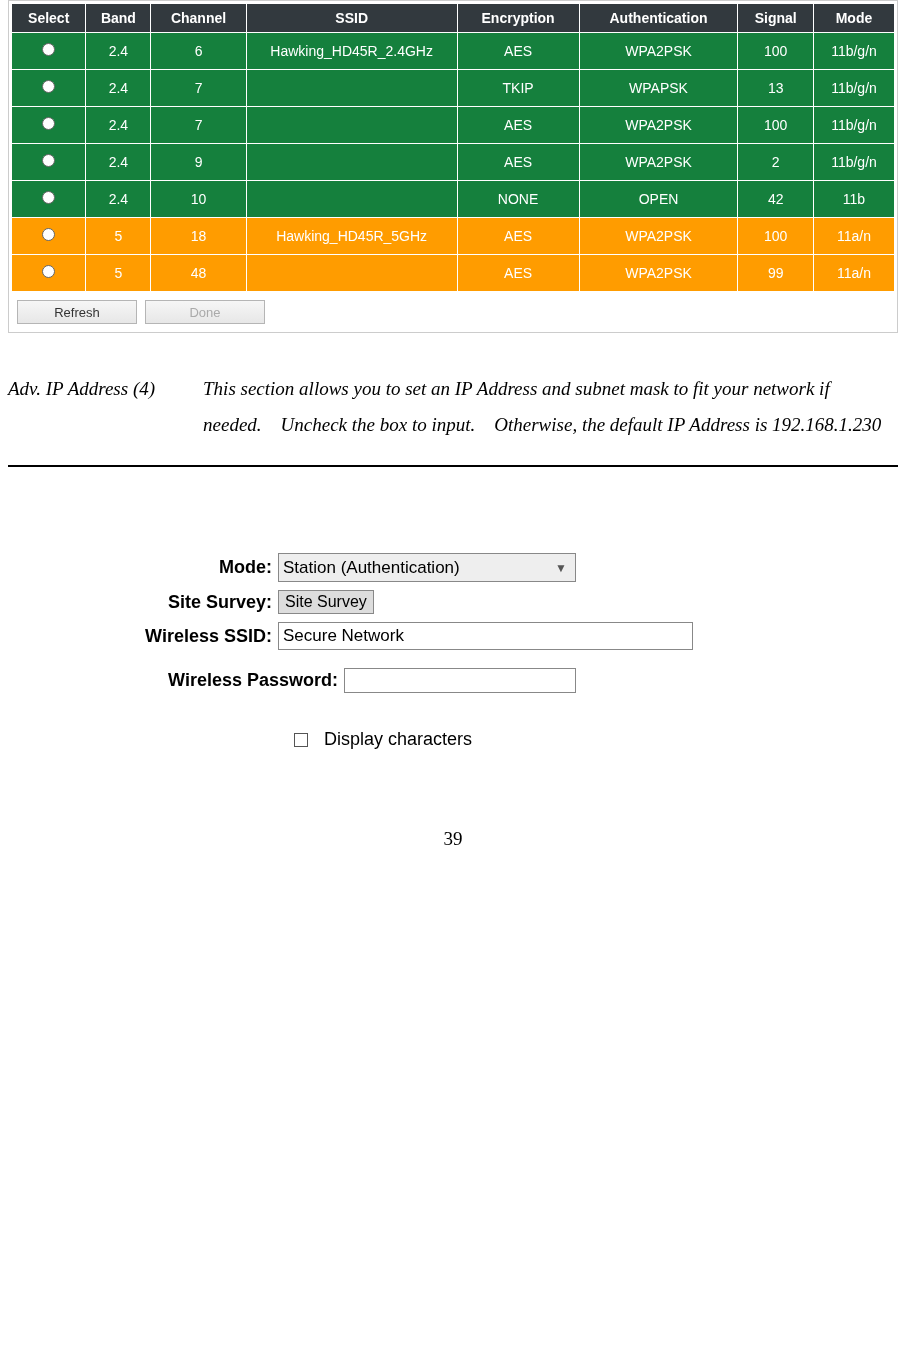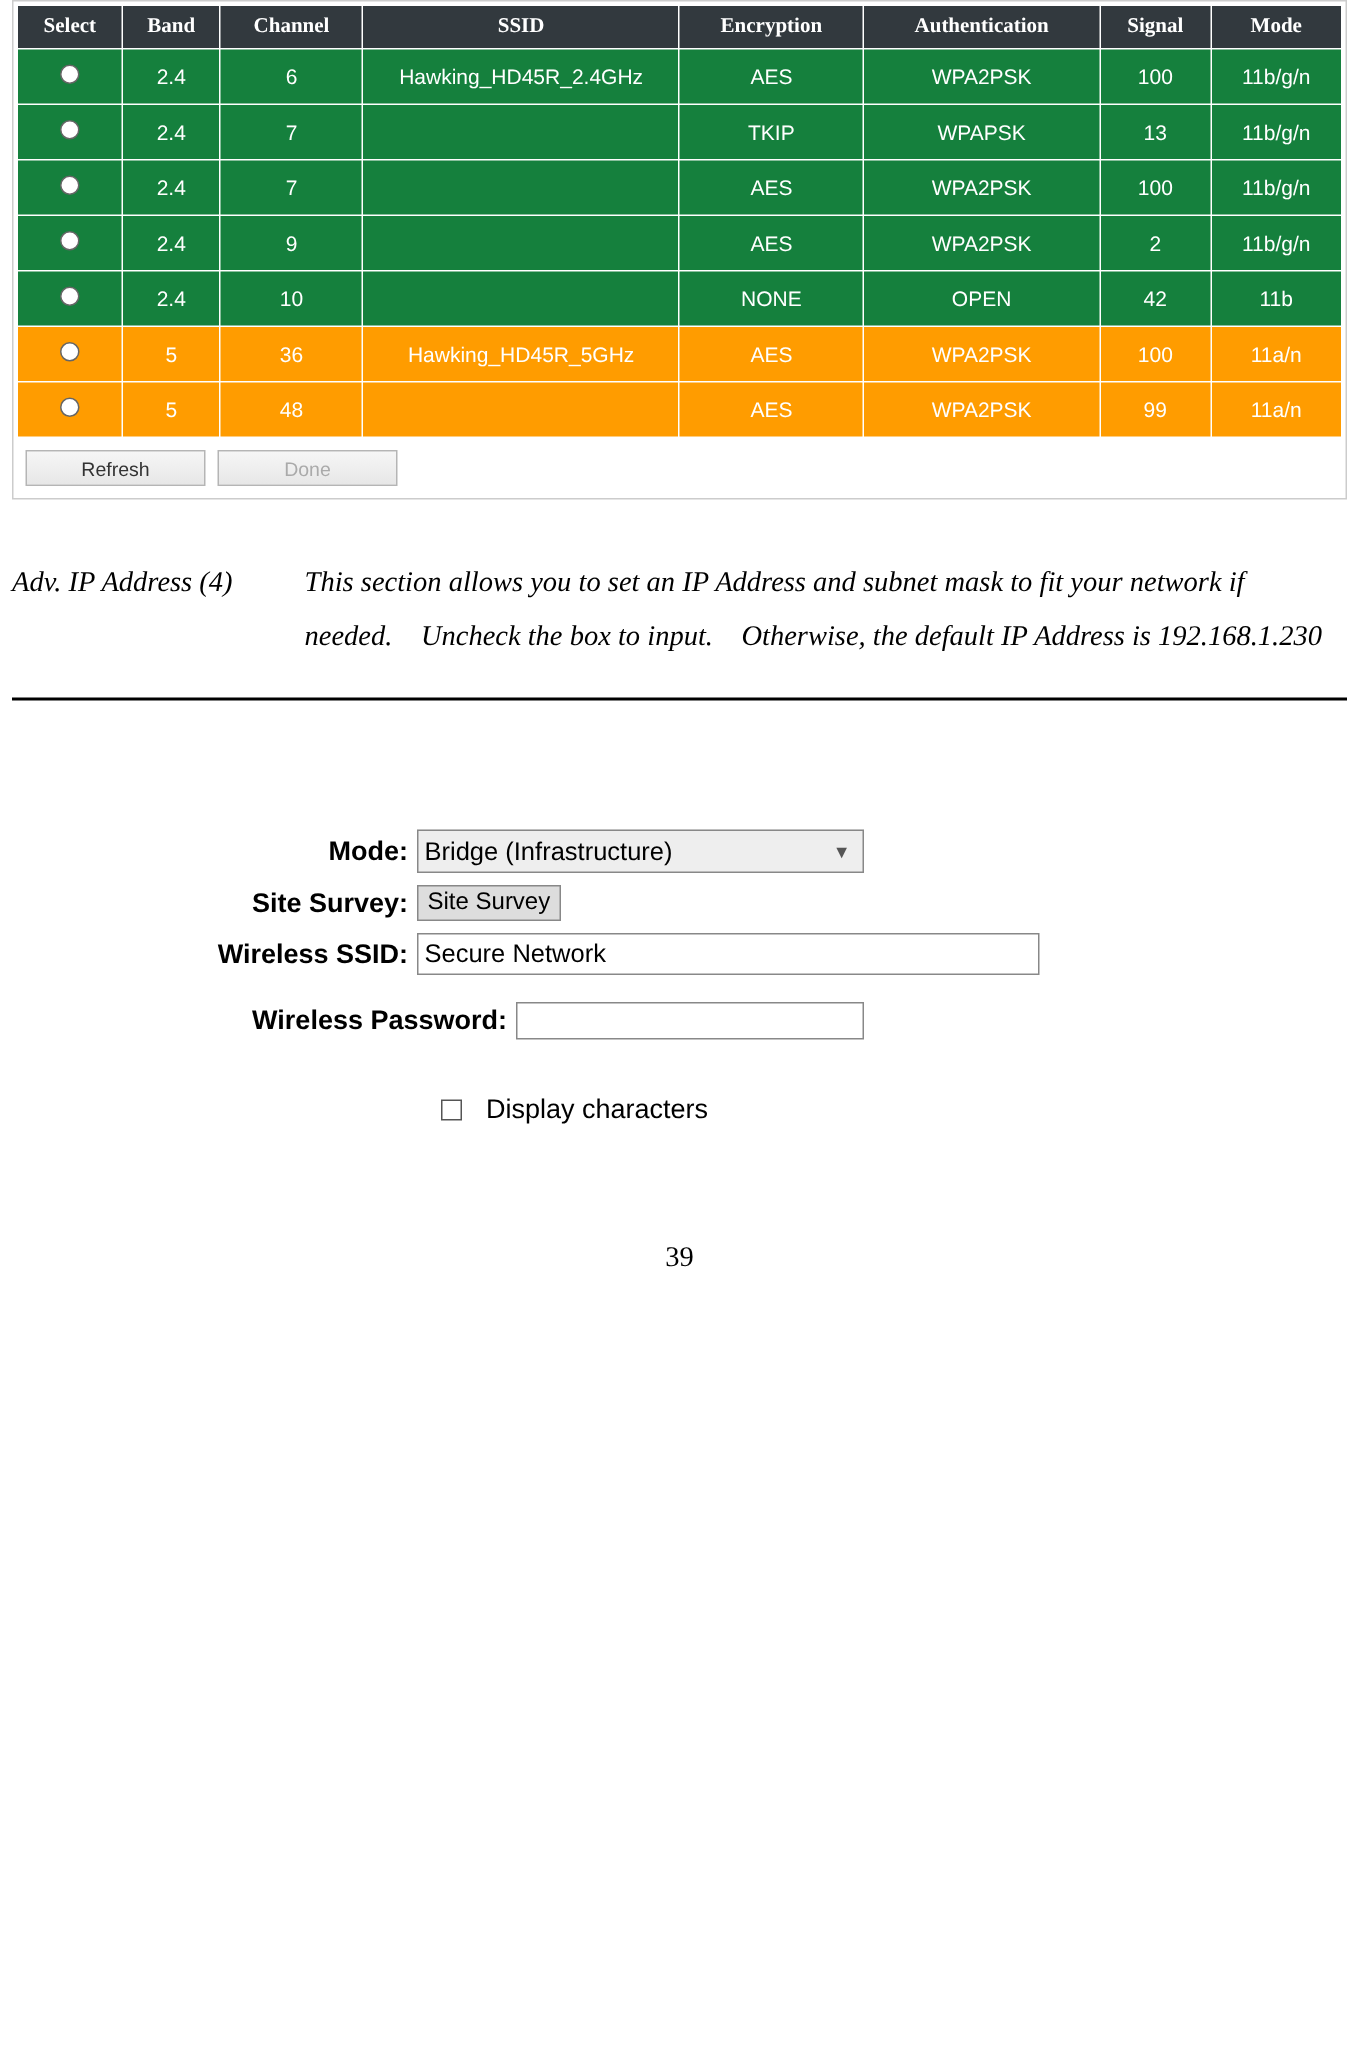--- a/index.html
+++ b/index.html
@@ -1,20 +1,20 @@
 <!DOCTYPE html>
 <html><head>
   <meta charset="utf-8">
   <style>
     * { box-sizing: border-box; margin: 0; padding: 0; }
     body { font-family: "Times New Roman", serif; background: #fff; color: #000; width: 906px; }
     .page { padding: 0 8px 40px 8px; }
     .table-wrap { border: 1px solid #ccc; background: #fff; padding: 2px 2px 6px 2px; margin-top: 0; }
     table.survey { width: 100%; border-collapse: separate; border-spacing: 1px; font-family: Arial, sans-serif; font-size: 14px; }
-    table.survey th { background: #32393e; color: #fff; font-weight: bold; text-align: center; padding: 6px 4px; font-family: Liberation Serif, serif; }
+    table.survey th { background: #32393e; color: #fff; font-weight: bold; text-align: center; padding: 6px 4px; }
     table.survey td { text-align: center; padding: 10px 4px; color: #fff; }
     tr.blue td { background: #15803d; }
     tr.orange td { background: #ff9c00; }
     .radio { display: inline-block; width: 13px; height: 13px; border-radius: 50%; background: #fff; border: 1px solid #666; position: relative; }
     .btn-row { display: flex; gap: 8px; padding: 8px 6px 2px 6px; }
     .btn { font-family: Arial, sans-serif; font-size: 13px; width: 120px; height: 24px; background: linear-gradient(#f6f6f6,#e7e7e7); border: 1px solid #b5b5b5; color: #333; }
     .btn.disabled { color: #aaa; }
     .desc-block { display: flex; gap: 48px; margin-top: 38px; font-style: italic; font-size: 19px; line-height: 1.9; font-family: Liberation Serif, serif; }
     .desc-label { white-space: nowrap; }
     .desc-body { }
@@ -101,21 +101,21 @@
             <td>10</td>
             <td></td>
             <td>NONE</td>
             <td>OPEN</td>
             <td>42</td>
             <td>11b</td>
           </tr>
           <tr class="orange">
             <td><span class="radio"></span></td>
             <td>5</td>
-            <td>36</td>
+            <td>18</td>
             <td>Hawking_HD45R_5GHz</td>
             <td>AES</td>
             <td>WPA2PSK</td>
             <td>100</td>
             <td>11a/n</td>
           </tr>
           <tr class="orange">
             <td><span class="radio"></span></td>
             <td>5</td>
             <td>48</td>
@@ -137,21 +137,21 @@
     <div class="desc-label">Adv. IP Address (4)</div>
     <div class="desc-body">This section allows you to set an IP Address and subnet mask to fit your network if needed. Uncheck the box to input. Otherwise, the default IP Address is 192.168.1.230</div>
   </div>
 
   <hr class="rule">
 
   <div class="form-wrap">
     <div class="form-row">
       <div class="lab">Mode:</div>
       <div class="select">
-        <span>Bridge (Infrastructure)</span>
+        <span>Station (Authentication)</span>
         <span class="chev">▼</span>
       </div>
     </div>
     <div class="form-row">
       <div class="lab">Site Survey:</div>
       <button class="survey-btn">Site Survey</button>
     </div>
     <div class="form-row">
       <div class="lab">Wireless SSID:</div>
       <input class="txt ssid" value="Secure Network" style="">

